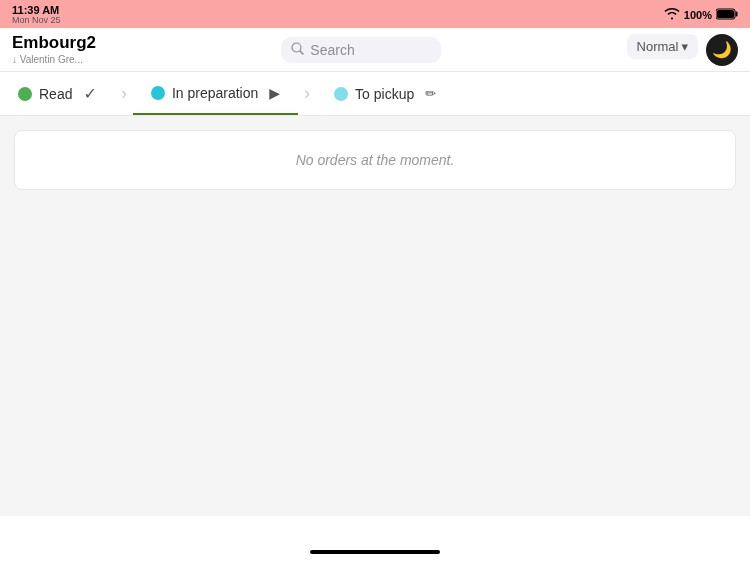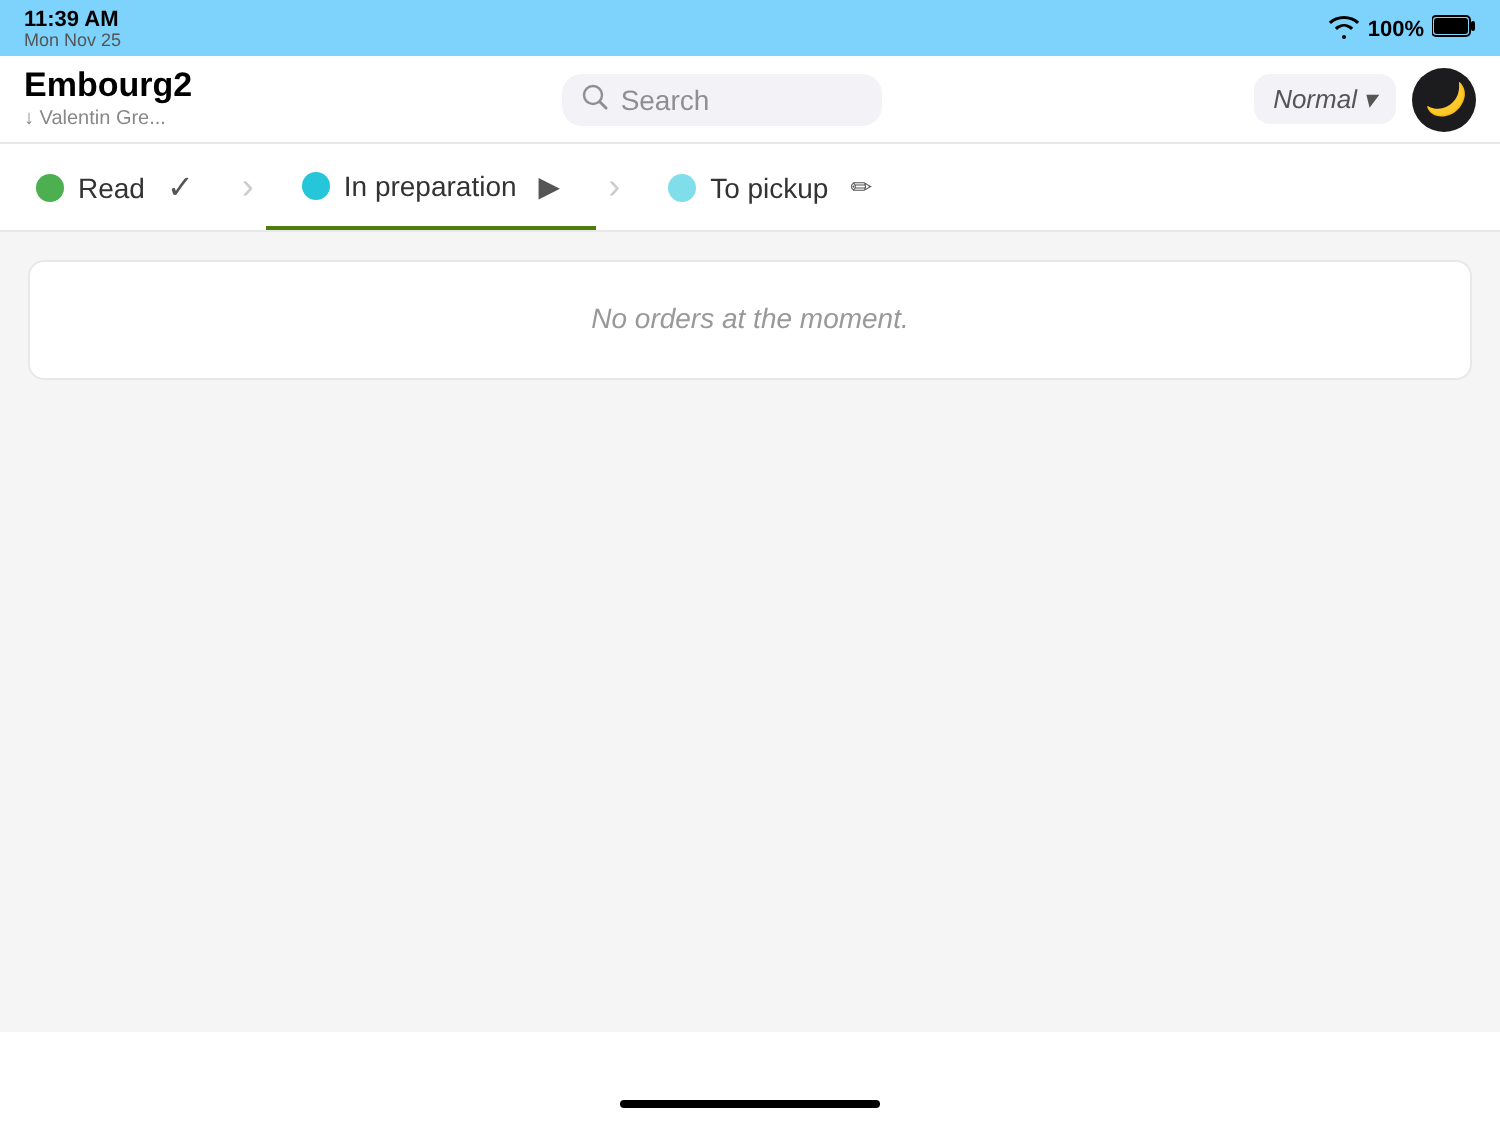--- a/index.html
+++ b/index.html
@@ -11,21 +11,21 @@
       overflow: hidden;
     }
 
     
     .status-bar {
       display: flex;
       align-items: center;
       justify-content: space-between;
       padding: 4px 12px 2px 12px;
       height: 28px;
-      background: #7dd3fc;
+      background: #fca5a5;
     }
     .status-left {
       display: flex;
       flex-direction: column;
       line-height: 1.1;
     }
     .status-time {
       font-size: 11px;
       font-weight: 600;
       color: #000;
@@ -85,23 +85,22 @@
     .search-icon-svg {
       color: #8e8e93;
       font-size: 13px;
     }
     .search-text {
       font-size: 14px;
       color: #8e8e93;
     }
     .top-bar-right {
       display: flex;
-      align-items: center;
+      align-items: flex-start;
       gap: 8px;
-      font-style: italic;
     }
     .normal-btn {
       display: flex;
       align-items: center;
       gap: 3px;
       font-size: 13px;
       color: #555;
       background: #f2f2f7;
       border-radius: 8px;
       padding: 5px 10px;

